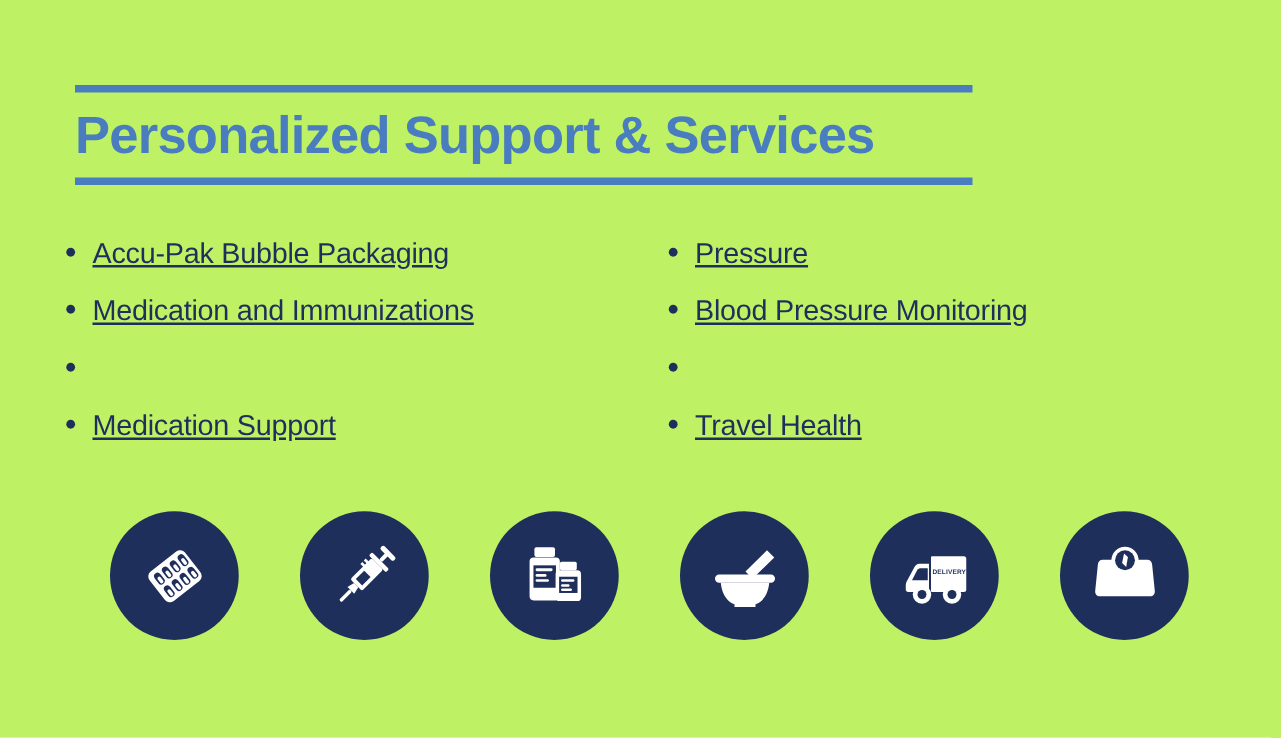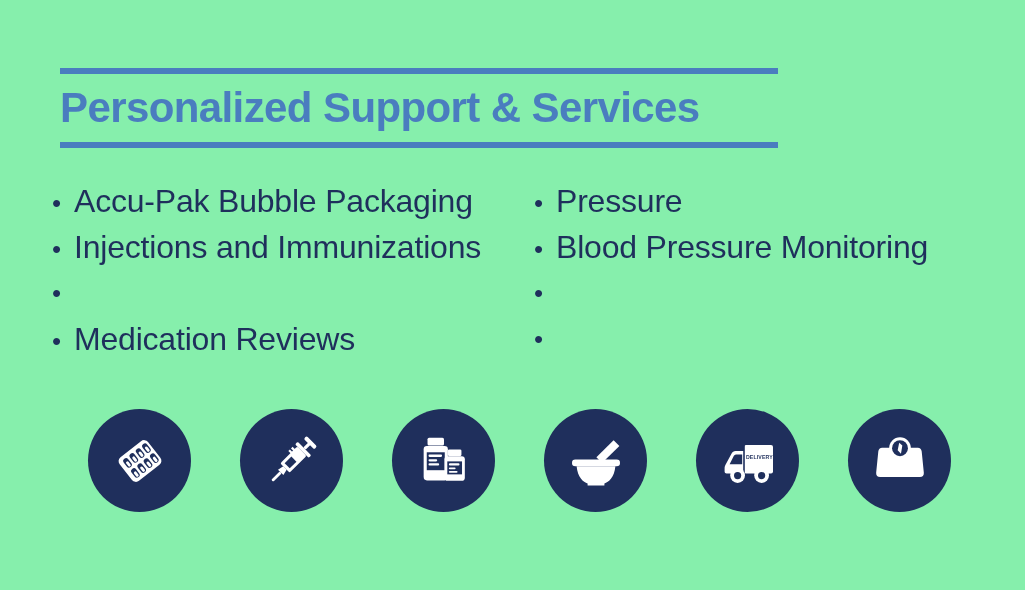--- a/index.html
+++ b/index.html
@@ -11,21 +11,21 @@
     width: 1025px;
     height: 590px;
     overflow: hidden;
     font-family: "Liberation Sans", "DejaVu Sans", sans-serif;
     -webkit-font-smoothing: antialiased;
   }
   .slide {
     position: relative;
     width: 1025px;
     height: 590px;
-    background: #86efac;
+    background: #bef264;
   }
 
   
   .title-block {
     position: absolute;
     left: 60px;
     top: 68px;
     width: 718px;
   }
   .rule {
@@ -72,25 +72,26 @@
   .bullet-dot {
     width: 22px;
     flex: 0 0 22px;
     color: #1f2f5c;
     font-size: 26px;
     line-height: 46px;
     text-align: left;
   }
   .bullet-label {
     font-family: "Liberation Sans", "DejaVu Sans", sans-serif;
-    font-size: 32px;
+    font-size: 23px;
     font-weight: 400;
     color: #1f2f5c;
     line-height: 46px;
     letter-spacing: -0.2px;
+    text-decoration: underline;
   }
 
   
   .icon-row {
     position: absolute;
     left: 0;
     top: 409px;
     width: 1025px;
     height: 103px;
   }
@@ -120,45 +121,46 @@
 
   <div class="columns">
 
     <div class="col col-left">
       <div class="bullet-row">
         <span class="bullet-dot">•</span>
         <span class="bullet-label">Accu-Pak Bubble Packaging</span>
       </div>
       <div class="bullet-row">
         <span class="bullet-dot">•</span>
-        <span class="bullet-label">Injections and Immunizations</span>
-      </div>
-      <div class="bullet-row">
-        <span class="bullet-dot">•</span>
-      </div>
-      <div class="bullet-row">
-        <span class="bullet-dot">•</span>
-        <span class="bullet-label">Medication Reviews</span>
+        <span class="bullet-label">Medication and Immunizations</span>
+      </div>
+      <div class="bullet-row">
+        <span class="bullet-dot">•</span>
+      </div>
+      <div class="bullet-row">
+        <span class="bullet-dot">•</span>
+        <span class="bullet-label">Medication Support</span>
       </div>
     </div>
 
     <div class="col col-right">
       <div class="bullet-row">
         <span class="bullet-dot">•</span>
         <span class="bullet-label">Pressure</span>
       </div>
       <div class="bullet-row">
         <span class="bullet-dot">•</span>
         <span class="bullet-label">Blood Pressure Monitoring</span>
       </div>
       <div class="bullet-row">
         <span class="bullet-dot">•</span>
       </div>
       <div class="bullet-row">
         <span class="bullet-dot">•</span>
+        <span class="bullet-label">Travel Health</span>
       </div>
     </div>
 
   </div>
 
   <div class="icon-row">
 
     <div class="icon-circle" style="left:88px;">
       <span>
         <svg width="64" height="64" viewBox="0 0 64 64" aria-hidden="true">

